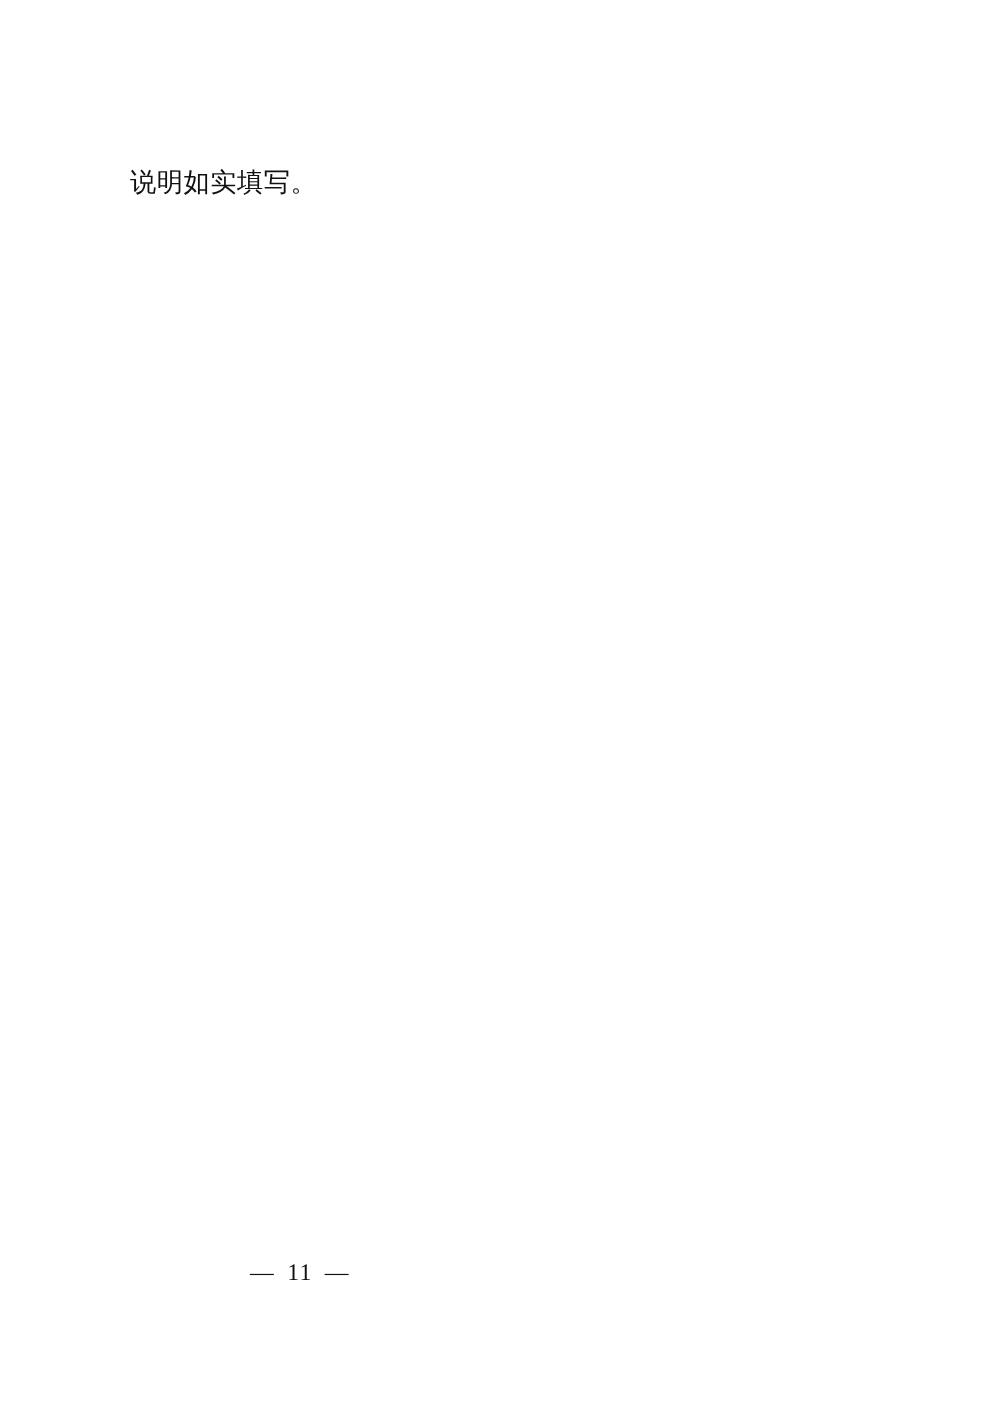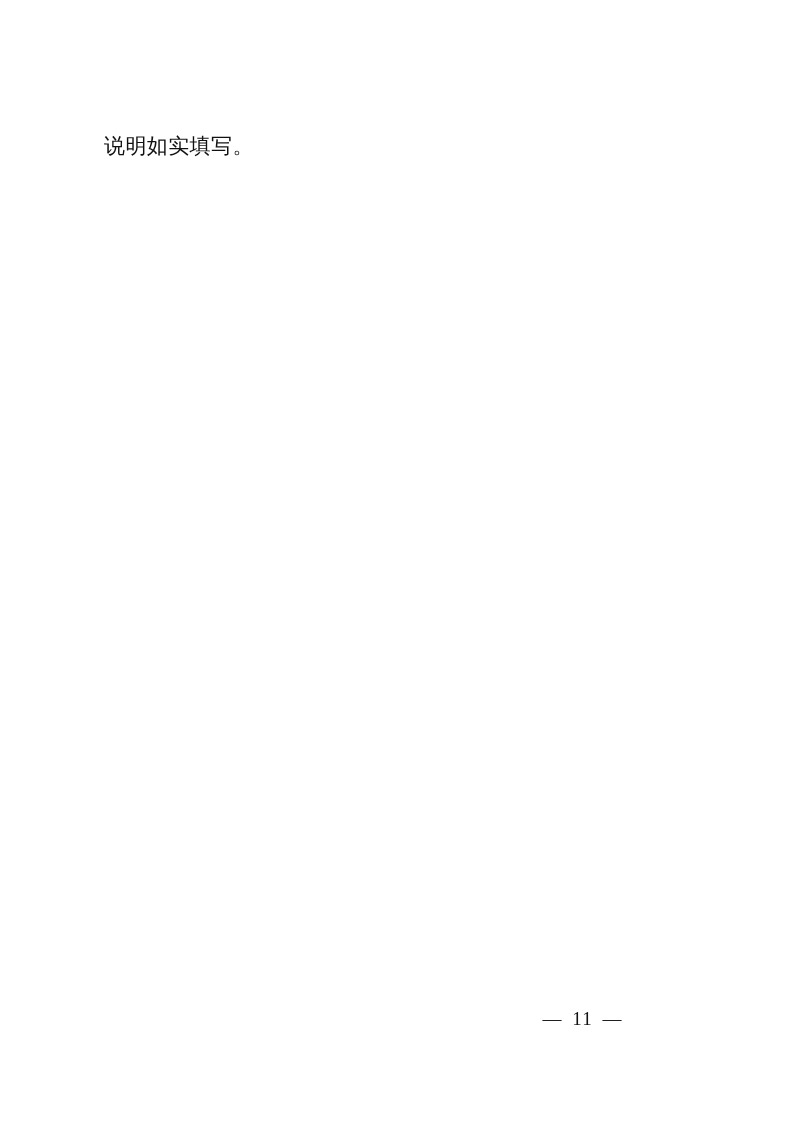--- a/index.html
+++ b/index.html
@@ -42,21 +42,20 @@
     margin-top: 0;
   }
   .indent {
     text-indent: 42px;
   }
   .footer {
     position: absolute;
     left: 0;
     top: 1008px;
     width: 793px;
-    text-align: center;
     font-size: 19px;
     color: #111;
     letter-spacing: 1px;
   }
   .footer .pg {
     display: inline-block;
     padding: 0 10px;
     transform: translateX(186px);
   }
   .dash {

